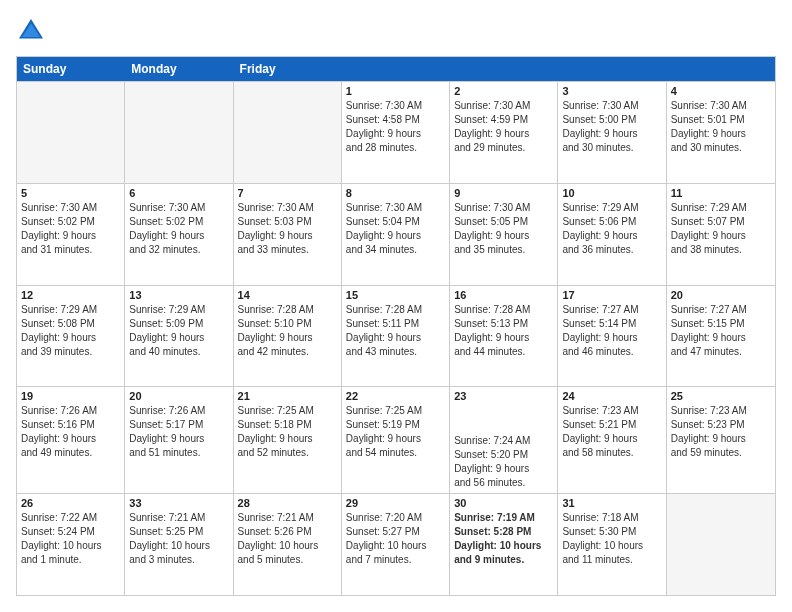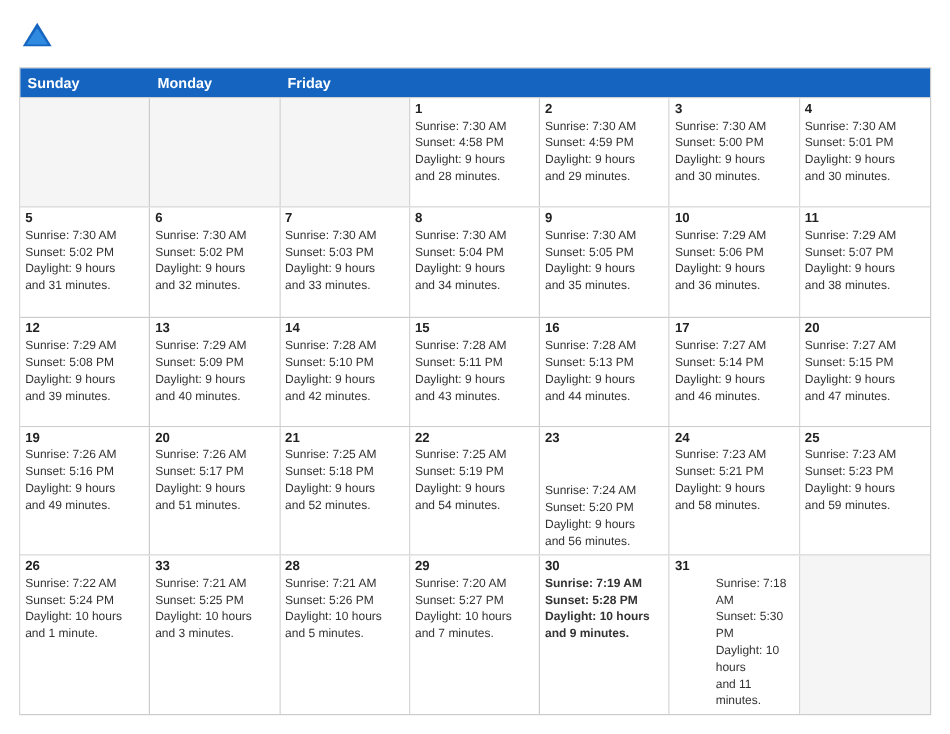--- a/index.html
+++ b/index.html
@@ -357,21 +357,21 @@
           </div>
           <div class="cal-cell">
             <div class="day-num">30</div>
             <div class="cell-text" style="white-space: pre-line; font-weight: bold;">Sunrise: 7:19 AM
 Sunset: 5:28 PM
 Daylight: 10 hours
 and 9 minutes.</div>
           </div>
           <div class="cal-cell">
             <div class="day-num">31</div>
-            <div class="cell-text" style="white-space: pre-line; margin-left: 34px;">Sunrise: 7:18 AM
+            <div class="cell-text" style="white-space: pre-line;">Sunrise: 7:18 AM
 Sunset: 5:30 PM
 Daylight: 10 hours
 and 11 minutes.</div>
           </div>
           <div class="cal-cell empty shaded"></div>
         </div>
       </div>
   </div>
 </div>
 

